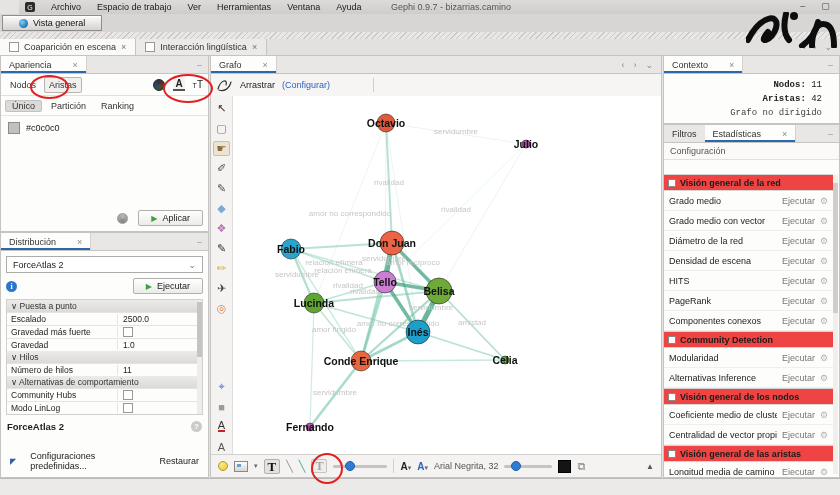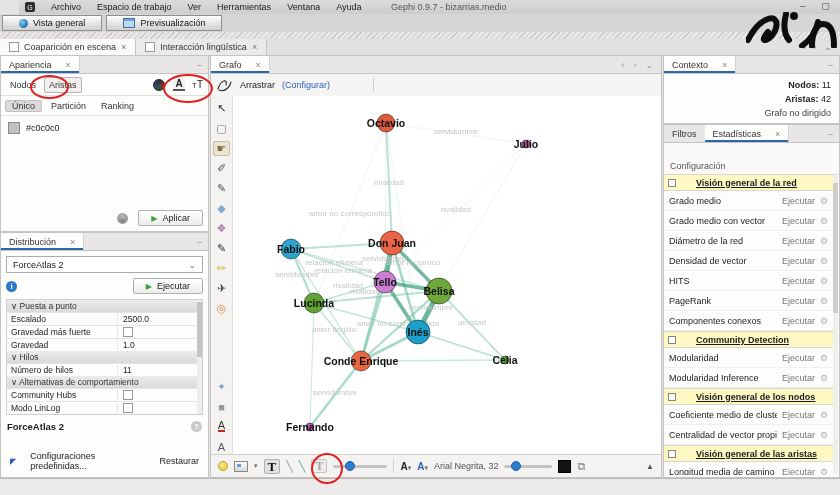--- a/index.html
+++ b/index.html
@@ -32,21 +32,21 @@
   .ws-tab{display:flex;align-items:center;gap:5px;padding:0 9px;border-right:1px solid #c6c4c2;color:#333;background:#eceae8;}
   .ws-tab.active{background:#fafaf9;}
   .ws-tabico{width:8px;height:8px;border:1px solid #9a9896;background:#fdfdfd;}
   .ws-close{color:#777;}
   .ws-arrows{margin-left:auto;display:flex;gap:8px;align-items:center;color:#8a8886;padding-right:8px;font-size:9px;}
   
   .big-logo{right:2px;top:12px;z-index:6;}
   
   .panel{background:#fdfdfc;border:1px solid #c6c4c2;box-sizing:border-box;}
   .ptabs{height:17px;background:#e9e7e5;border-bottom:1px solid #c6c4c2;display:flex;align-items:stretch;}
-  .ptab{display:flex;align-items:center;gap:14px;padding:0 8px;color:#333;}
+  .ptab{display:flex;align-items:center;gap:21px;padding:0 8px;color:#333;}
   .ptab.active{background:#fdfdfc;border-right:1px solid #d4d2d0;box-shadow:inset 0 -2px 0 #2a68ad;}
   .ptab .x{color:#888;}
   .pmin{margin-left:auto;color:#999;padding-right:6px;display:flex;align-items:center;}
   
   #apariencia{left:0;top:55px;width:209px;height:177px;}
   .elem-row{height:21px;display:flex;align-items:center;padding:0 5px;border-bottom:1px solid #e2e0de;gap:4px;}
   .elem-tab{padding:2px 4px;color:#333;}
   .elem-tab.active{border:1px solid #b6b4b2;background:#f1f0ef;border-radius:2px;}
   .elem-icons{margin-left:auto;display:flex;align-items:center;gap:8px;}
   .palette-ico{width:10px;height:10px;border-radius:50%;
@@ -117,28 +117,28 @@
   .vsep{width:1px;height:14px;background:#d2d0ce;}
   .track{width:54px;height:3px;background:#c6c4c2;border-radius:2px;position:relative;}
   .knob{position:absolute;top:-4px;width:10px;height:10px;border-radius:50%;background:#2d7dd2;border:1px solid #1d5da8;box-sizing:border-box;}
   .a-dd{font-weight:bold;font-size:10px;}
   .font-label{color:#555;}
   .blacksq{width:11px;height:11px;background:#141414;border:1px solid #000;}
   .copy-ico{color:#8a8886;font-size:11px;}
   .expand-tri{margin-left:auto;color:#555;font-size:8px;}
   
   #contexto{left:663px;top:55px;width:177px;height:69px;text-align:right;}
-  .ctx-body{padding:4px 8px;line-height:14px;}
+  .ctx-body{padding:4px 17px;line-height:14px;font-family:Liberation Mono, monospace;}
   .ctx-row b{font-weight:bold;}
   .ctx-type{color:#444;}
   #statspanel{left:663px;top:124px;width:177px;height:354px;}
-  .settings-row{height:13px;padding:18px 6px 0 6px;color:#555;border-bottom:1px solid #e2e0de;background:#fbfaf9;}
+  .settings-row{height:13px;padding:3px 6px 0 6px;color:#555;border-bottom:1px solid #e2e0de;background:#fbfaf9;}
   .stats-list{position:absolute;left:0;right:6px;top:49px;bottom:2px;overflow:hidden;}
-  .stat-head{height:15px;background:#fef9c3;border-top:1px solid #d8d6d4;border-bottom:1px solid #d8d6d4;
-             display:flex;align-items:center;font-weight:bold;padding-left:4px;gap:20px;color:#1a1a1a;text-decoration:underline;}
+  .stat-head{height:15px;background:#ef4444;border-top:1px solid #d8d6d4;border-bottom:1px solid #d8d6d4;
+             display:flex;align-items:center;font-weight:bold;padding-left:4px;gap:4px;color:#1a1a1a;}
   .exp-box{width:6px;height:6px;border:1px solid #8a8886;background:#fdfdfd;display:inline-block;}
   .stat-item{height:19px;display:flex;align-items:center;padding:0 5px;border-bottom:1px solid #f1efed;gap:5px;}
   .stat-name{flex:1;color:#222;white-space:nowrap;overflow:hidden;}
   .stat-run{color:#777;}
   .gear{color:#b4b2b0;font-size:9px;}
   .stats-scroll{position:absolute;right:1px;top:50px;bottom:3px;width:5px;background:#f0efee;}
   .stats-scroll i{position:absolute;left:0;right:0;top:8px;height:130px;background:#cfcdcb;}
   
   .statusbar{left:0;top:478px;width:840px;height:17px;background:#eceae8;border-top:1px solid #bcbab8;}
   .ann{position:absolute;border:2px solid #e32021;border-radius:50%;pointer-events:none;z-index:40;}
@@ -149,36 +149,32 @@
 <div class="abs titlebar">
   <span class="app-icon">G</span>
   <nav id="menus" style="display:flex;">
       <span class="menu-item">Archivo</span>
       <span class="menu-item">Espacio de trabajo</span>
       <span class="menu-item">Ver</span>
       <span class="menu-item">Herramientas</span>
       <span class="menu-item">Ventana</span>
       <span class="menu-item">Ayuda</span>
     </nav>
-  <span class="win-title">Gephi 0.9.7 - bizarrias.medio</span>
+  <span class="win-title">Gephi 0.9.7 - bizarrias.camino</span>
   <span class="win-controls" id="winControls">
       <span>–</span>
       <span>▢</span>
       <span>×</span>
     </span>
 </div>
 
 <div class="abs main-toolbar" id="mainToolbar">
     <span class="tb-btn">
       <span class="ic-globe"></span>
       <span>Vista general</span>
-    </span>
-    <span class="tb-btn">
-      <span class="ic-preview"></span>
-      <span>Previsualización</span>
     </span>
   </div>
 <div class="abs hatch"></div>
 
 <div class="abs ws-tabs" id="wsTabs">
     <span class="ws-tab active">
       <span class="ws-tabico"></span>
       <span>Coaparición en escena</span>
       <span class="ws-close">×</span>
     </span>
@@ -512,21 +508,21 @@
         <span class="stat-name">Grado medio con vector</span>
         <span class="stat-run">Ejecutar</span>
         <span class="gear">⚙</span>
       </div>
       <div class="stat-item">
         <span class="stat-name">Diámetro de la red</span>
         <span class="stat-run">Ejecutar</span>
         <span class="gear">⚙</span>
       </div>
       <div class="stat-item">
-        <span class="stat-name">Densidad de vector</span>
+        <span class="stat-name">Densidad de escena</span>
         <span class="stat-run">Ejecutar</span>
         <span class="gear">⚙</span>
       </div>
       <div class="stat-item">
         <span class="stat-name">HITS</span>
         <span class="stat-run">Ejecutar</span>
         <span class="gear">⚙</span>
       </div>
       <div class="stat-item">
         <span class="stat-name">PageRank</span>
@@ -541,21 +537,21 @@
       <div class="stat-head">
         <span class="exp-box"></span>
         <span>Community Detection</span>
       </div>
       <div class="stat-item">
         <span class="stat-name">Modularidad</span>
         <span class="stat-run">Ejecutar</span>
         <span class="gear">⚙</span>
       </div>
       <div class="stat-item">
-        <span class="stat-name">Modularidad Inference</span>
+        <span class="stat-name">Alternativas Inference</span>
         <span class="stat-run">Ejecutar</span>
         <span class="gear">⚙</span>
       </div>
       <div class="stat-head">
         <span class="exp-box"></span>
         <span>Visión general de los nodos</span>
       </div>
       <div class="stat-item">
         <span class="stat-name">Coeficiente medio de clustering</span>
         <span class="stat-run">Ejecutar</span>

